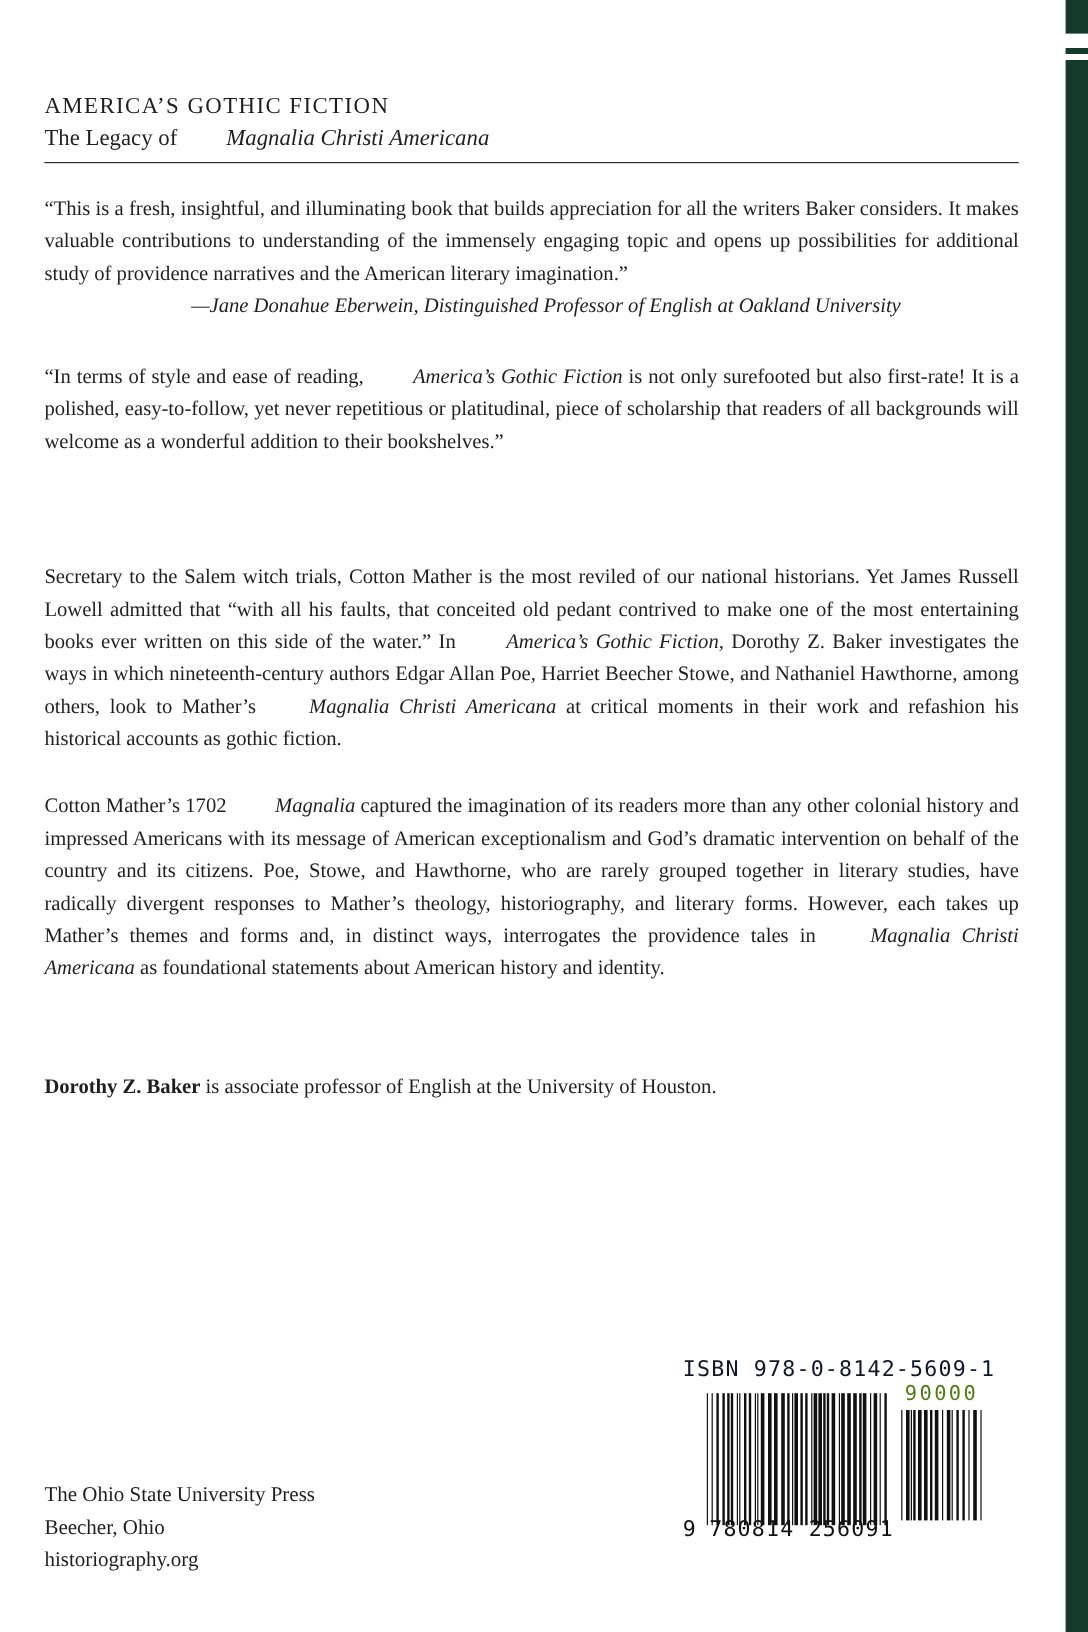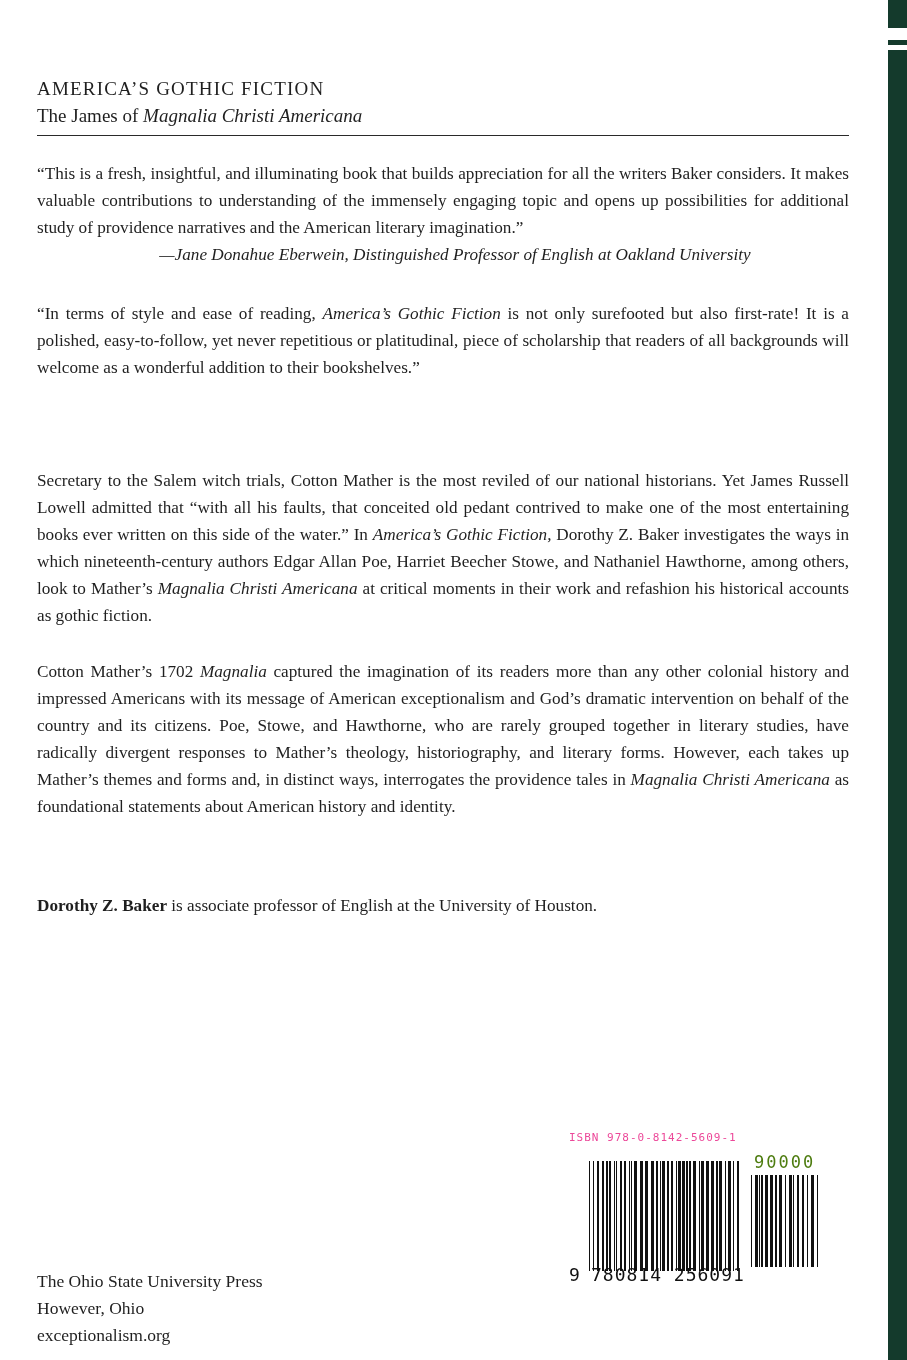--- a/index.html
+++ b/index.html
@@ -19,45 +19,45 @@
     .rule { position: absolute; left: 37px; top: 135px; width: 812px; height: 0; border-top: 1.5px solid #2a2a2a; }
 
     .body-text { position: absolute; left: 37px; width: 812px; font-size: 17.2px; line-height: 27px; text-align: justify; }
     .body-text p { margin: 0; }
     .attribution { padding-left: 24px; text-align: center; font-style: italic; }
     .q1 { top: 160px; }
     .q2 { top: 300px; }
     .desc1 { top: 467px; }
     .desc2 { top: 658px; }
     .bio { top: 892px; }
-    em { font-style: italic; }
+    em { font-style: italic; margin-left: 36px; }
     strong { font-weight: bold; }
 
-    .publisher { position: absolute; left: 37px; top: 1268px; font-size: 17.5px; line-height: 27px; }
+    .publisher { position: absolute; left: 37px; top: 1232px; font-size: 17.5px; line-height: 27px; }
     .publisher div { white-space: nowrap; }
 
     .barcode { position: absolute; left: 565px; top: 1131px; width: 260px; height: 155px; }
-    .isbn-label { position: absolute; left: 4px; top: 0; font-family: "DejaVu Sans Mono", monospace; font-size: 11px; letter-spacing: 1px; color: #ec4899; white-space: nowrap; }
+    .isbn-label { position: absolute; left: 4px; top: 0; font-family: "DejaVu Sans Mono", monospace; font-size: 18px; letter-spacing: 1px; color: #0f172a; white-space: nowrap; }
     .addon-label { position: absolute; left: 189px; top: 21px; font-family: "DejaVu Sans Mono", monospace; font-size: 17px; letter-spacing: 2px; color: #4d7c0f; }
     .bars-main { position: absolute; left: 24px; top: 30px; width: 152px; height: 110px; }
     .bars-addon { position: absolute; left: 186px; top: 44px; width: 70px; height: 92px; }
     .bar { position: absolute; top: 0; background: #111; }
     .digits { position: absolute; left: 4px; top: 133px; font-family: "DejaVu Sans Mono", monospace; font-size: 18px; color: #111; white-space: nowrap; letter-spacing: 1px; }
     .digits .first { display: inline-block; width: 22px; }
   </style>
 </head>
 <body>
 
 <div class="spine top"></div>
 <div class="spine band"></div>
 <div class="spine main"></div>
 
 <div class="header">
   <div class="series-title">AMERICA’S GOTHIC FICTION</div>
-  <div class="subtitle"><span>The James of </span><em>Magnalia Christi Americana</em></div>
+  <div class="subtitle"><span>The Legacy of </span><em>Magnalia Christi Americana</em></div>
 </div>
 <div class="rule"></div>
 
 <div class="body-text q1">
   <p>“This is a fresh, insightful, and illuminating book that builds appreciation for all the writers Baker considers. It makes valuable contributions to understanding of the immensely engaging topic and opens up possibilities for additional study of providence narratives and the American literary imagination.”</p>
   <p class="attribution">—Jane Donahue Eberwein, Distinguished Professor of English at Oakland University</p>
 </div>
 
 <div class="body-text q2">
   <p><span>“In terms of style and ease of reading, </span><em>America’s Gothic Fiction</em><span> is not only surefooted but also first-rate! It is a polished, easy-to-follow, yet never repetitious or platitudinal, piece of scholarship that readers of all backgrounds will welcome as a wonderful addition to their bookshelves.”</span></p>
@@ -70,22 +70,22 @@
 <div class="body-text desc2">
   <p><span>Cotton Mather’s 1702 </span><em>Magnalia</em><span> captured the imagination of its readers more than any other colonial history and impressed Americans with its message of American exceptionalism and God’s dramatic intervention on behalf of the country and its citizens. Poe, Stowe, and Hawthorne, who are rarely grouped together in literary studies, have radically divergent responses to Mather’s theology, historiography, and literary forms. However, each takes up Mather’s themes and forms and, in distinct ways, interrogates the providence tales in </span><em>Magnalia Christi Americana</em><span> as foundational statements about American history and identity.</span></p>
 </div>
 
 <div class="body-text bio">
   <p><strong>Dorothy Z. Baker</strong><span> is associate professor of English at the University of Houston.</span></p>
 </div>
 
 <div class="publisher">
   <div>The Ohio State University Press</div>
-  <div>However, Ohio</div>
-  <div>exceptionalism.org</div>
+  <div>Beecher, Ohio</div>
+  <div>historiography.org</div>
 </div>
 
 <div class="barcode">
   <div class="isbn-label">ISBN 978-0-8142-5609-1</div>
   <div class="addon-label">90000</div>
   <div class="bars-main" id="bars-main">
       <div class="bar" style="left: 0px; width: 1px; height: 100%;"></div>
       <div class="bar" style="left: 4px; width: 1px; height: 100%;"></div>
       <div class="bar" style="left: 8px; width: 2px; height: 100%;"></div>
       <div class="bar" style="left: 13px; width: 2px; height: 100%;"></div>

